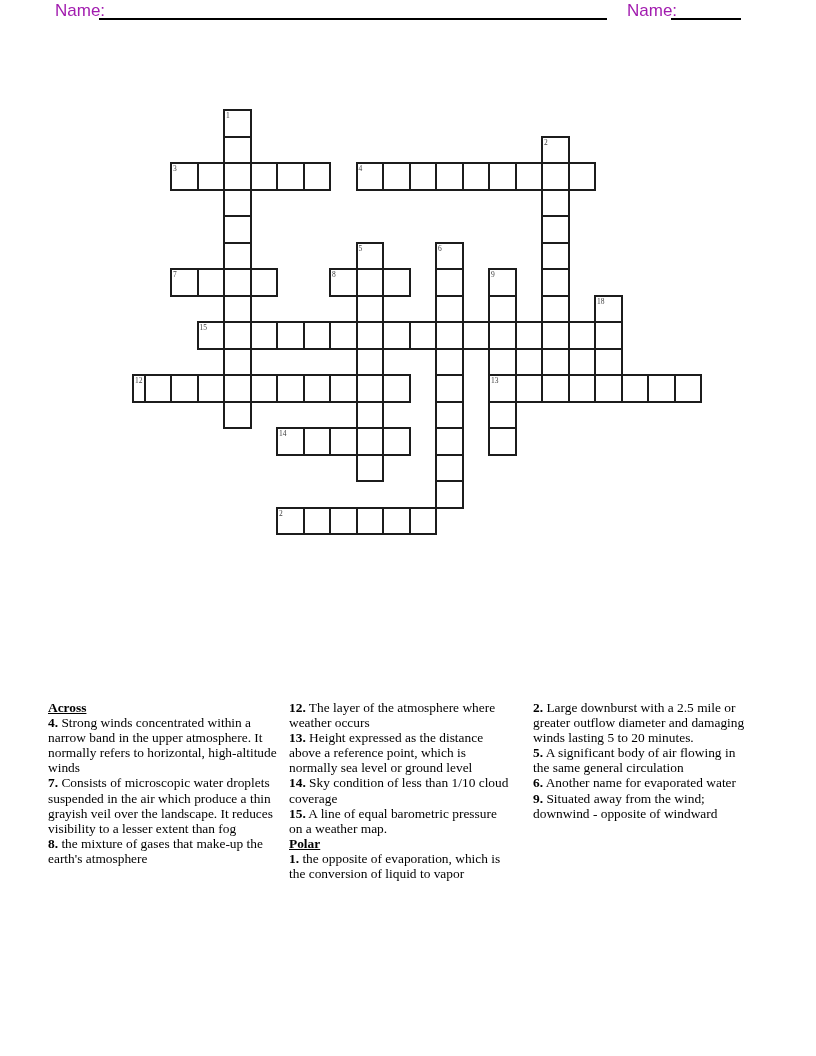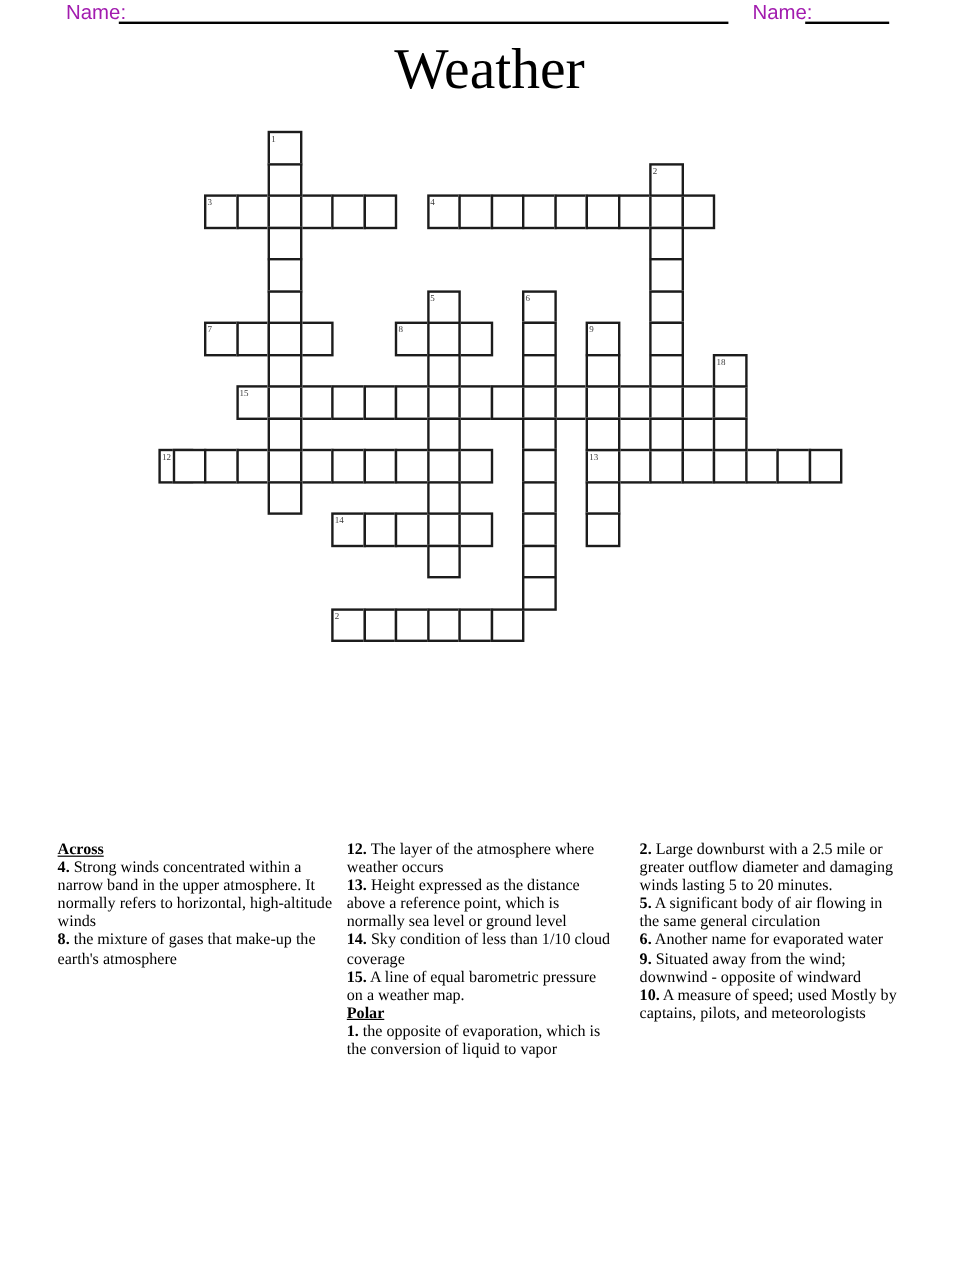--- a/index.html
+++ b/index.html
@@ -89,21 +89,20 @@
 </style>
 </head>
 <body>
 
 <div class="page">
   <span class="hdr-label name-label">Name:</span>
   <span class="write-line name-line"></span>
   <span class="hdr-label date-label">Name:</span>
   <span class="write-line date-line"></span>
 
-  <div class="title">Weather</div>
 
   <div class="grid" id="grid" style="--line: #1c1c1c; --numc: #3d3d3d;">
       <div class="cell" style="left: 53px; top: 53px;">
         <span class="cnum">3</span>
       </div>
       <div class="cell" style="left: 79.5px; top: 53px;"></div>
       <div class="cell" style="left: 106px; top: 53px;"></div>
       <div class="cell" style="left: 132.5px; top: 53px;"></div>
       <div class="cell" style="left: 159px; top: 53px;"></div>
       <div class="cell" style="left: 185.5px; top: 53px;"></div>
@@ -232,31 +231,31 @@
       <div class="cell" style="left: 477px; top: 185.5px;">
         <span class="cnum">18</span>
       </div>
       <div class="cell" style="left: 477px; top: 238.5px;"></div>
     </div>
 
   <div class="clues" id="clues">
       <div class="clue-col">
         <div class="clue-heading">Across</div>
         <div class="clue"><b>4.</b> Strong winds concentrated within a narrow band in the upper atmosphere. It normally refers to horizontal, high-altitude winds</div>
+        <div class="clue"><b>7.</b> Consists of microscopic water droplets suspended in the air which produce a thin grayish veil over the landscape. It reduces visibility to a lesser extent than fog</div>
         <div class="clue"><b>8.</b> the mixture of gases that make-up the earth's atmosphere</div>
       </div>
       <div class="clue-col">
         <div class="clue"><b>12.</b> The layer of the atmosphere where weather occurs</div>
         <div class="clue"><b>13.</b> Height expressed as the distance above a reference point, which is normally sea level or ground level</div>
         <div class="clue"><b>14.</b> Sky condition of less than 1/10 cloud coverage</div>
         <div class="clue"><b>15.</b> A line of equal barometric pressure on a weather map.</div>
         <div class="clue-heading">Polar</div>
         <div class="clue"><b>1.</b> the opposite of evaporation, which is the conversion of liquid to vapor</div>
       </div>
       <div class="clue-col">
         <div class="clue"><b>2.</b> Large downburst with a 2.5 mile or greater outflow diameter and damaging winds lasting 5 to 20 minutes.</div>
         <div class="clue"><b>5.</b> A significant body of air flowing in the same general circulation</div>
         <div class="clue"><b>6.</b> Another name for evaporated water</div>
         <div class="clue"><b>9.</b> Situated away from the wind; downwind - opposite of windward</div>
-        <div class="clue"><b>10.</b> A measure of speed; used Mostly by captains, pilots, and meteorologists</div>
       </div>
     </div>
 </div>
 
 </body></html>

